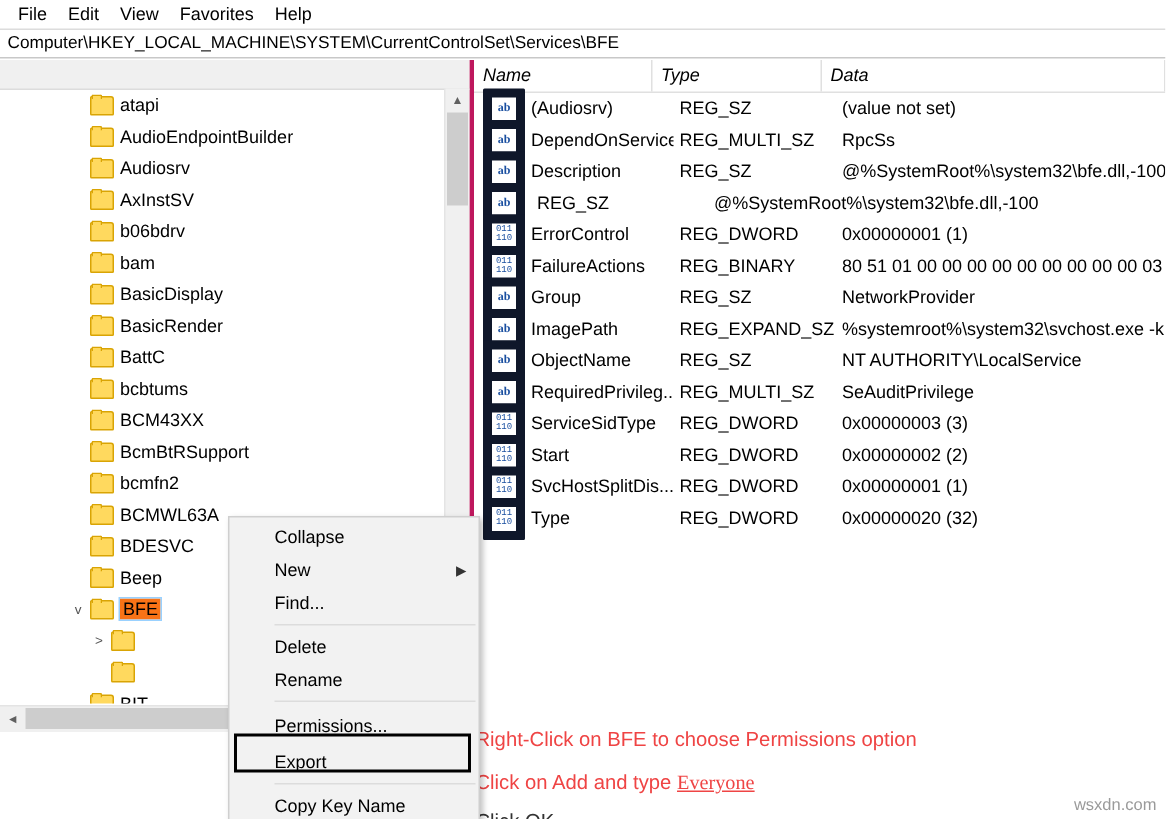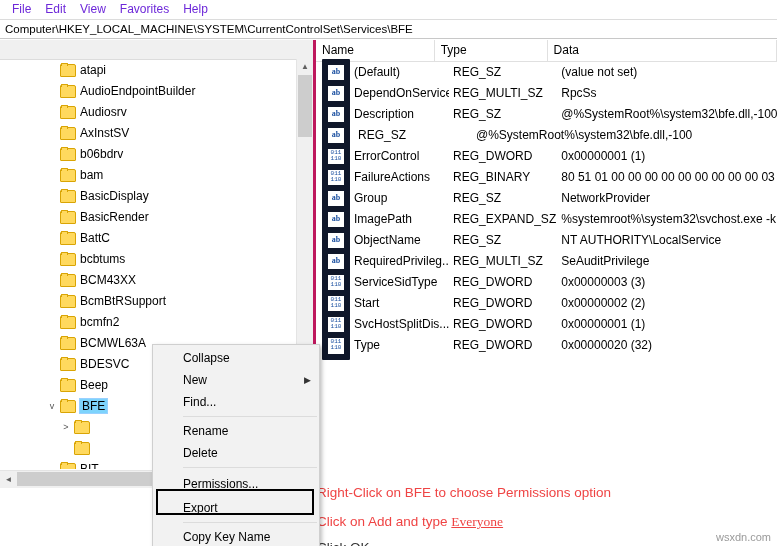--- a/index.html
+++ b/index.html
@@ -15,21 +15,21 @@
   .menubar{
     height:19px;
     display:flex;
     align-items:center;
     padding-left:6px;
     background:#ffffff;
     font-size:12px;
   }
   .menubar .mi{
     padding:1px 8px 2px 6px;
-    color:#6d28d9;
+    color:#000000;
   }
   .addressbar{
     height:18px;
     border-top:1px solid #dcdcdc;
     border-bottom:1px solid #c8c8c8;
     display:flex;
     align-items:center;
     padding-left:5px;
     font-size:11.5px;
     background:#ffffff;
@@ -98,21 +98,21 @@
     position:absolute;
     left:1px;top:0px;
     width:5px;height:2px;
     background:#ffd95e;
     border:1px solid #d9a404;
     border-bottom:none;
     border-radius:1px 1px 0 0;
   }
   .tlabel{font-size:12px;color:#000;}
   .trow.selected .tlabel{
-    background:#7dd3fc;
+    background:#f97316;
     outline:1px solid #99d1ff;
     padding:0 2px;
   }
   
   .tscroll{
     position:absolute;
     top:19px;right:0;
     width:16px;height:410px;
     background:#f0f0f0;
     border-left:1px solid #e4e4e4;
@@ -169,20 +169,21 @@
     border-bottom:1px solid #e0e0e0;
     font-size:12px;
   }
   .lheader .col{
     height:21px;
     line-height:21px;
     padding-left:6px;
     border-right:1px solid #e0e0e0;
     box-sizing:border-box;
     overflow:hidden;
+    font-style:italic;
   }
   .c-name{width:124px;}
   .c-type{width:118px;}
   .c-data{width:240px;border-right:none;}
   .lrow{
     height:21px;
     display:flex;
     align-items:center;
     font-size:12px;
     white-space:nowrap;
@@ -424,21 +425,21 @@
   <div class="listpane">
     <div class="lheader">
       <div class="col c-name">Name</div>
       <div class="col c-type">Type</div>
       <div class="col c-data">Data</div>
     </div>
 
     <div>
       <div class="lrow">
           <span class="ab-icon">ab</span>
-          <span class="cell c-name" style="padding-left:0;width:104px">(Default)</span>
+          <span class="cell c-name" style="padding-left:0;width:104px">(Audiosrv)</span>
           <span class="cell c-type">REG_SZ</span>
           <span class="cell c-data">(value not set)</span>
         </div>
       <div class="lrow">
           <span class="ab-icon">ab</span>
           <span class="cell c-name" style="padding-left:0;width:104px">DependOnService</span>
           <span class="cell c-type">REG_MULTI_SZ</span>
           <span class="cell c-data">RpcSs</span>
         </div>
       <div class="lrow">
@@ -525,24 +526,24 @@
     </div>
   <div class="ctxitem">
       <span>New</span>
       <span class="sub">▶</span>
     </div>
   <div class="ctxitem">
       <span>Find...</span>
     </div>
   <div class="ctxsep"></div>
   <div class="ctxitem">
+      <span>Delete</span>
+    </div>
+  <div class="ctxitem">
       <span>Rename</span>
-    </div>
-  <div class="ctxitem">
-      <span>Delete</span>
     </div>
   <div class="ctxsep"></div>
   <div class="ctxitem" style="height:26px">
       <span>Permissions...</span>
     </div>
   <div class="ctxitem">
       <span>Export</span>
     </div>
   <div class="ctxsep"></div>
   <div class="ctxitem">

